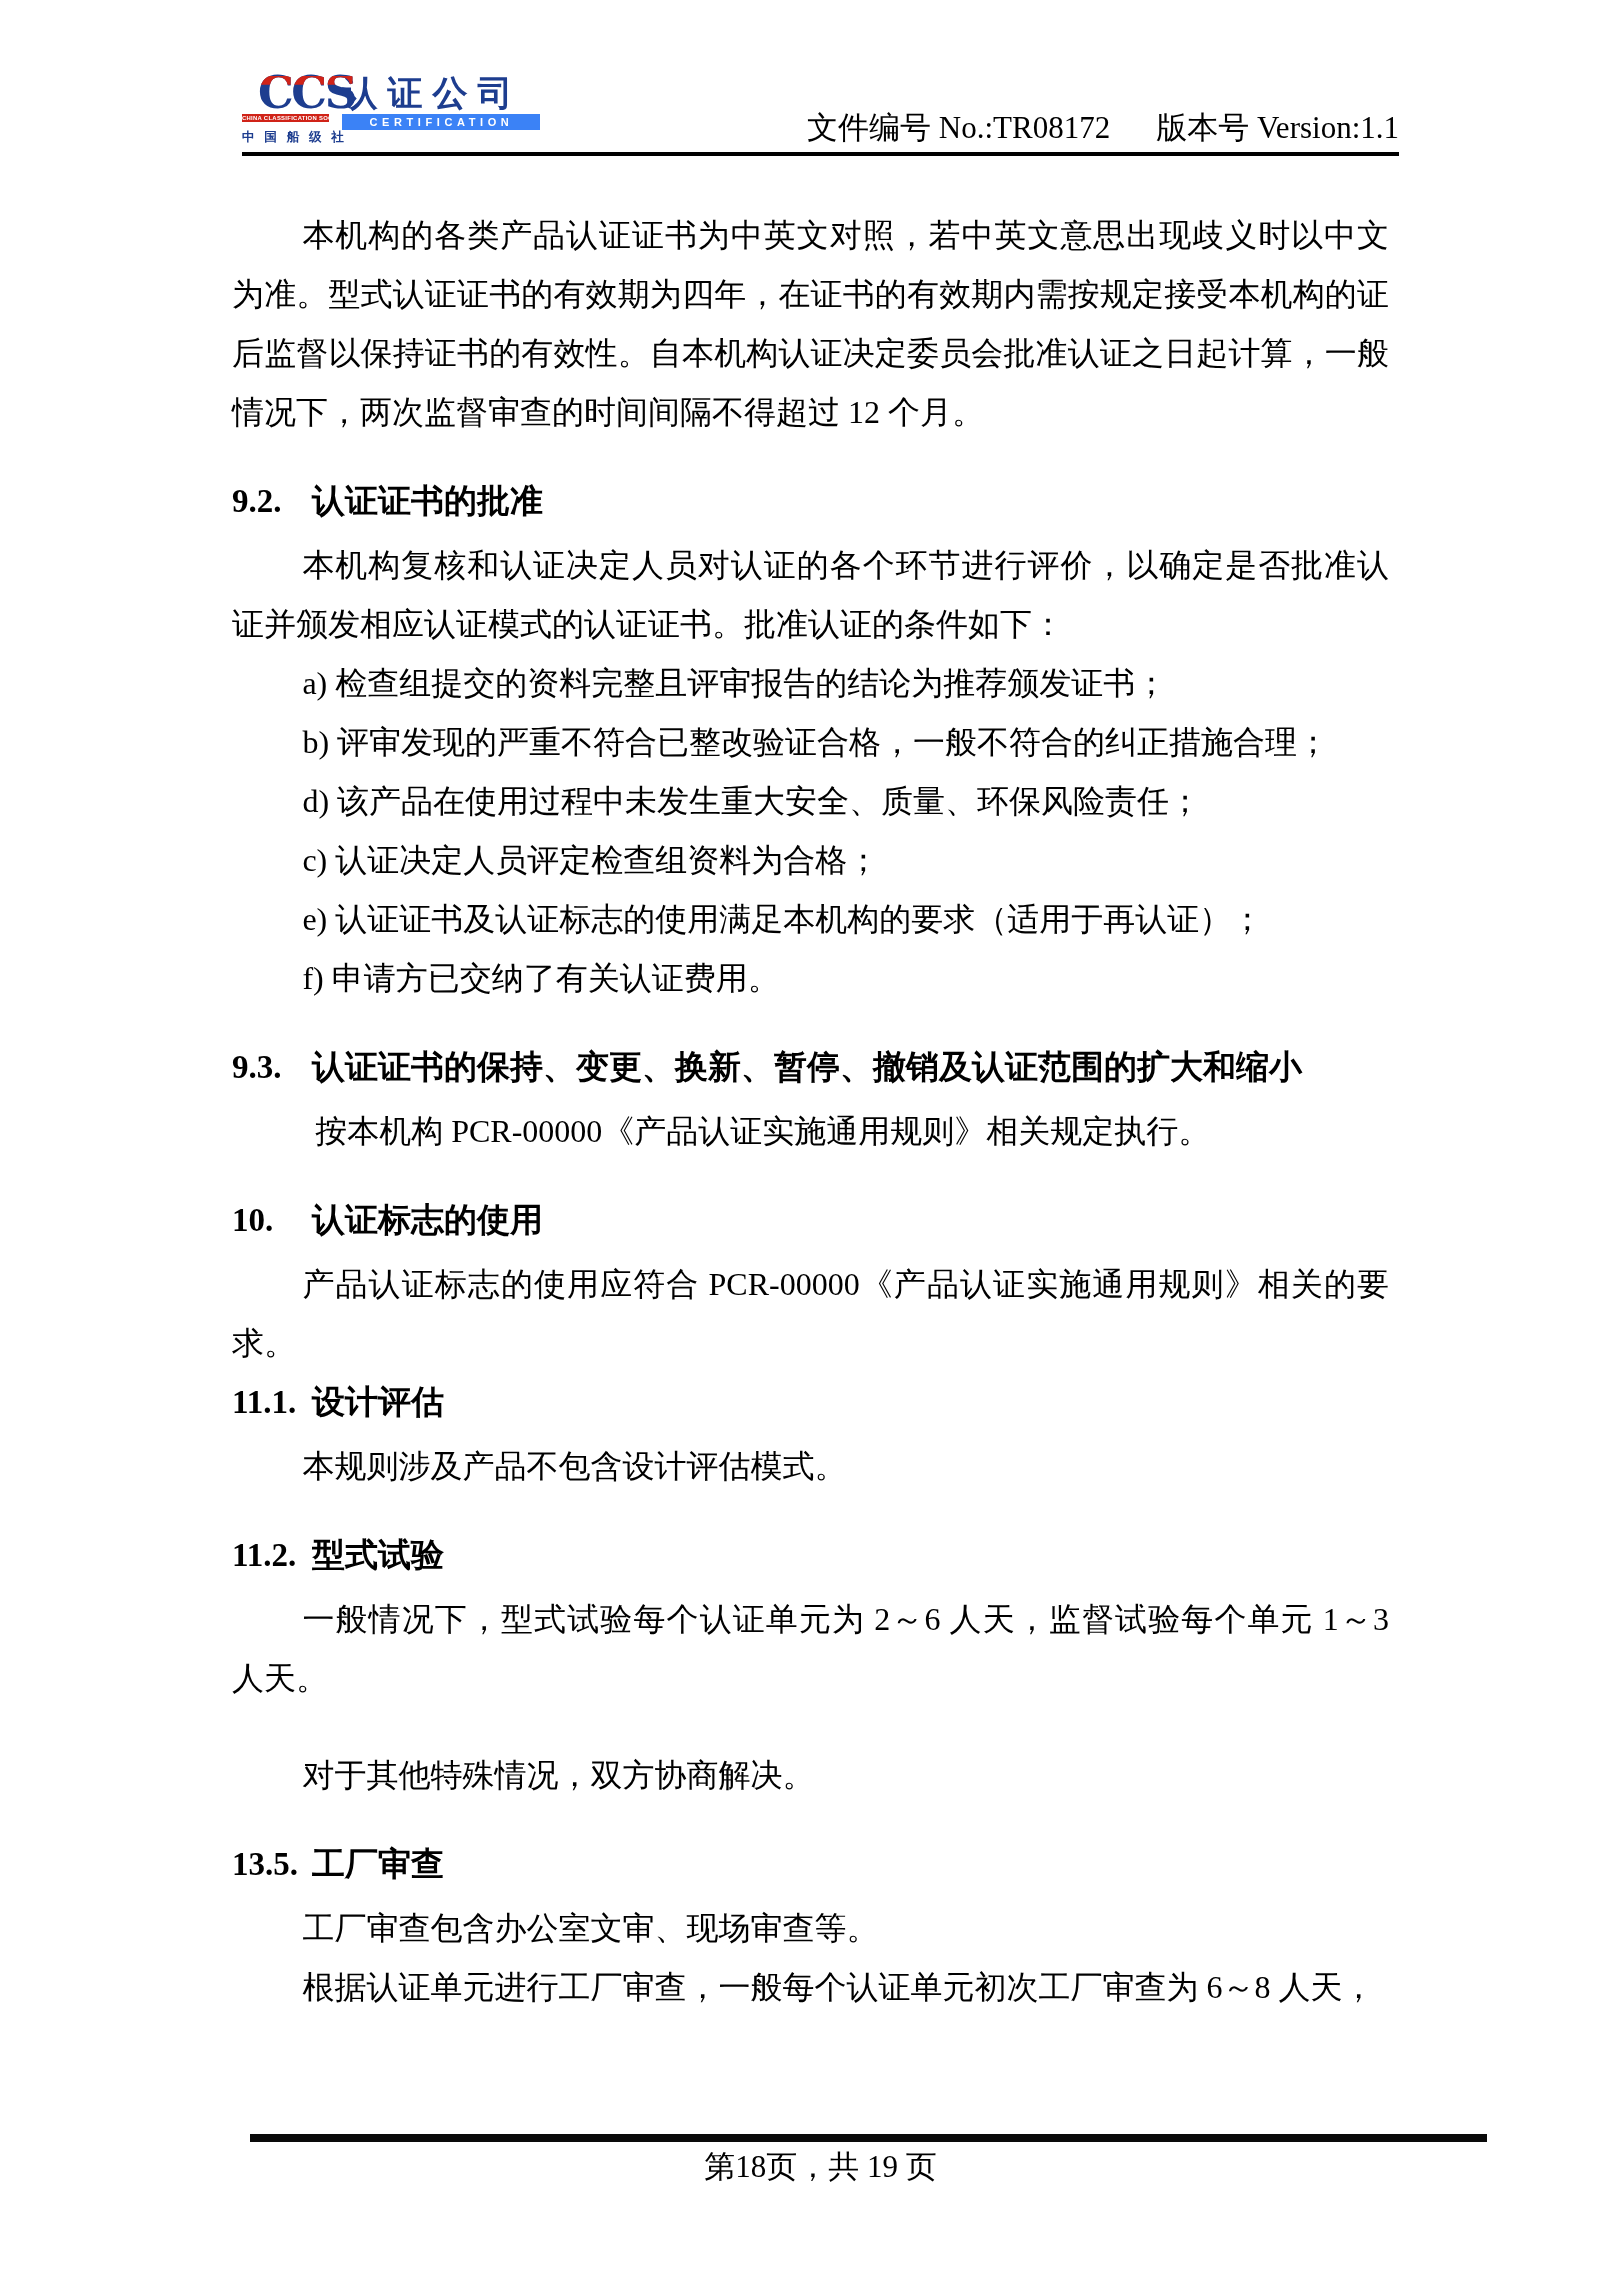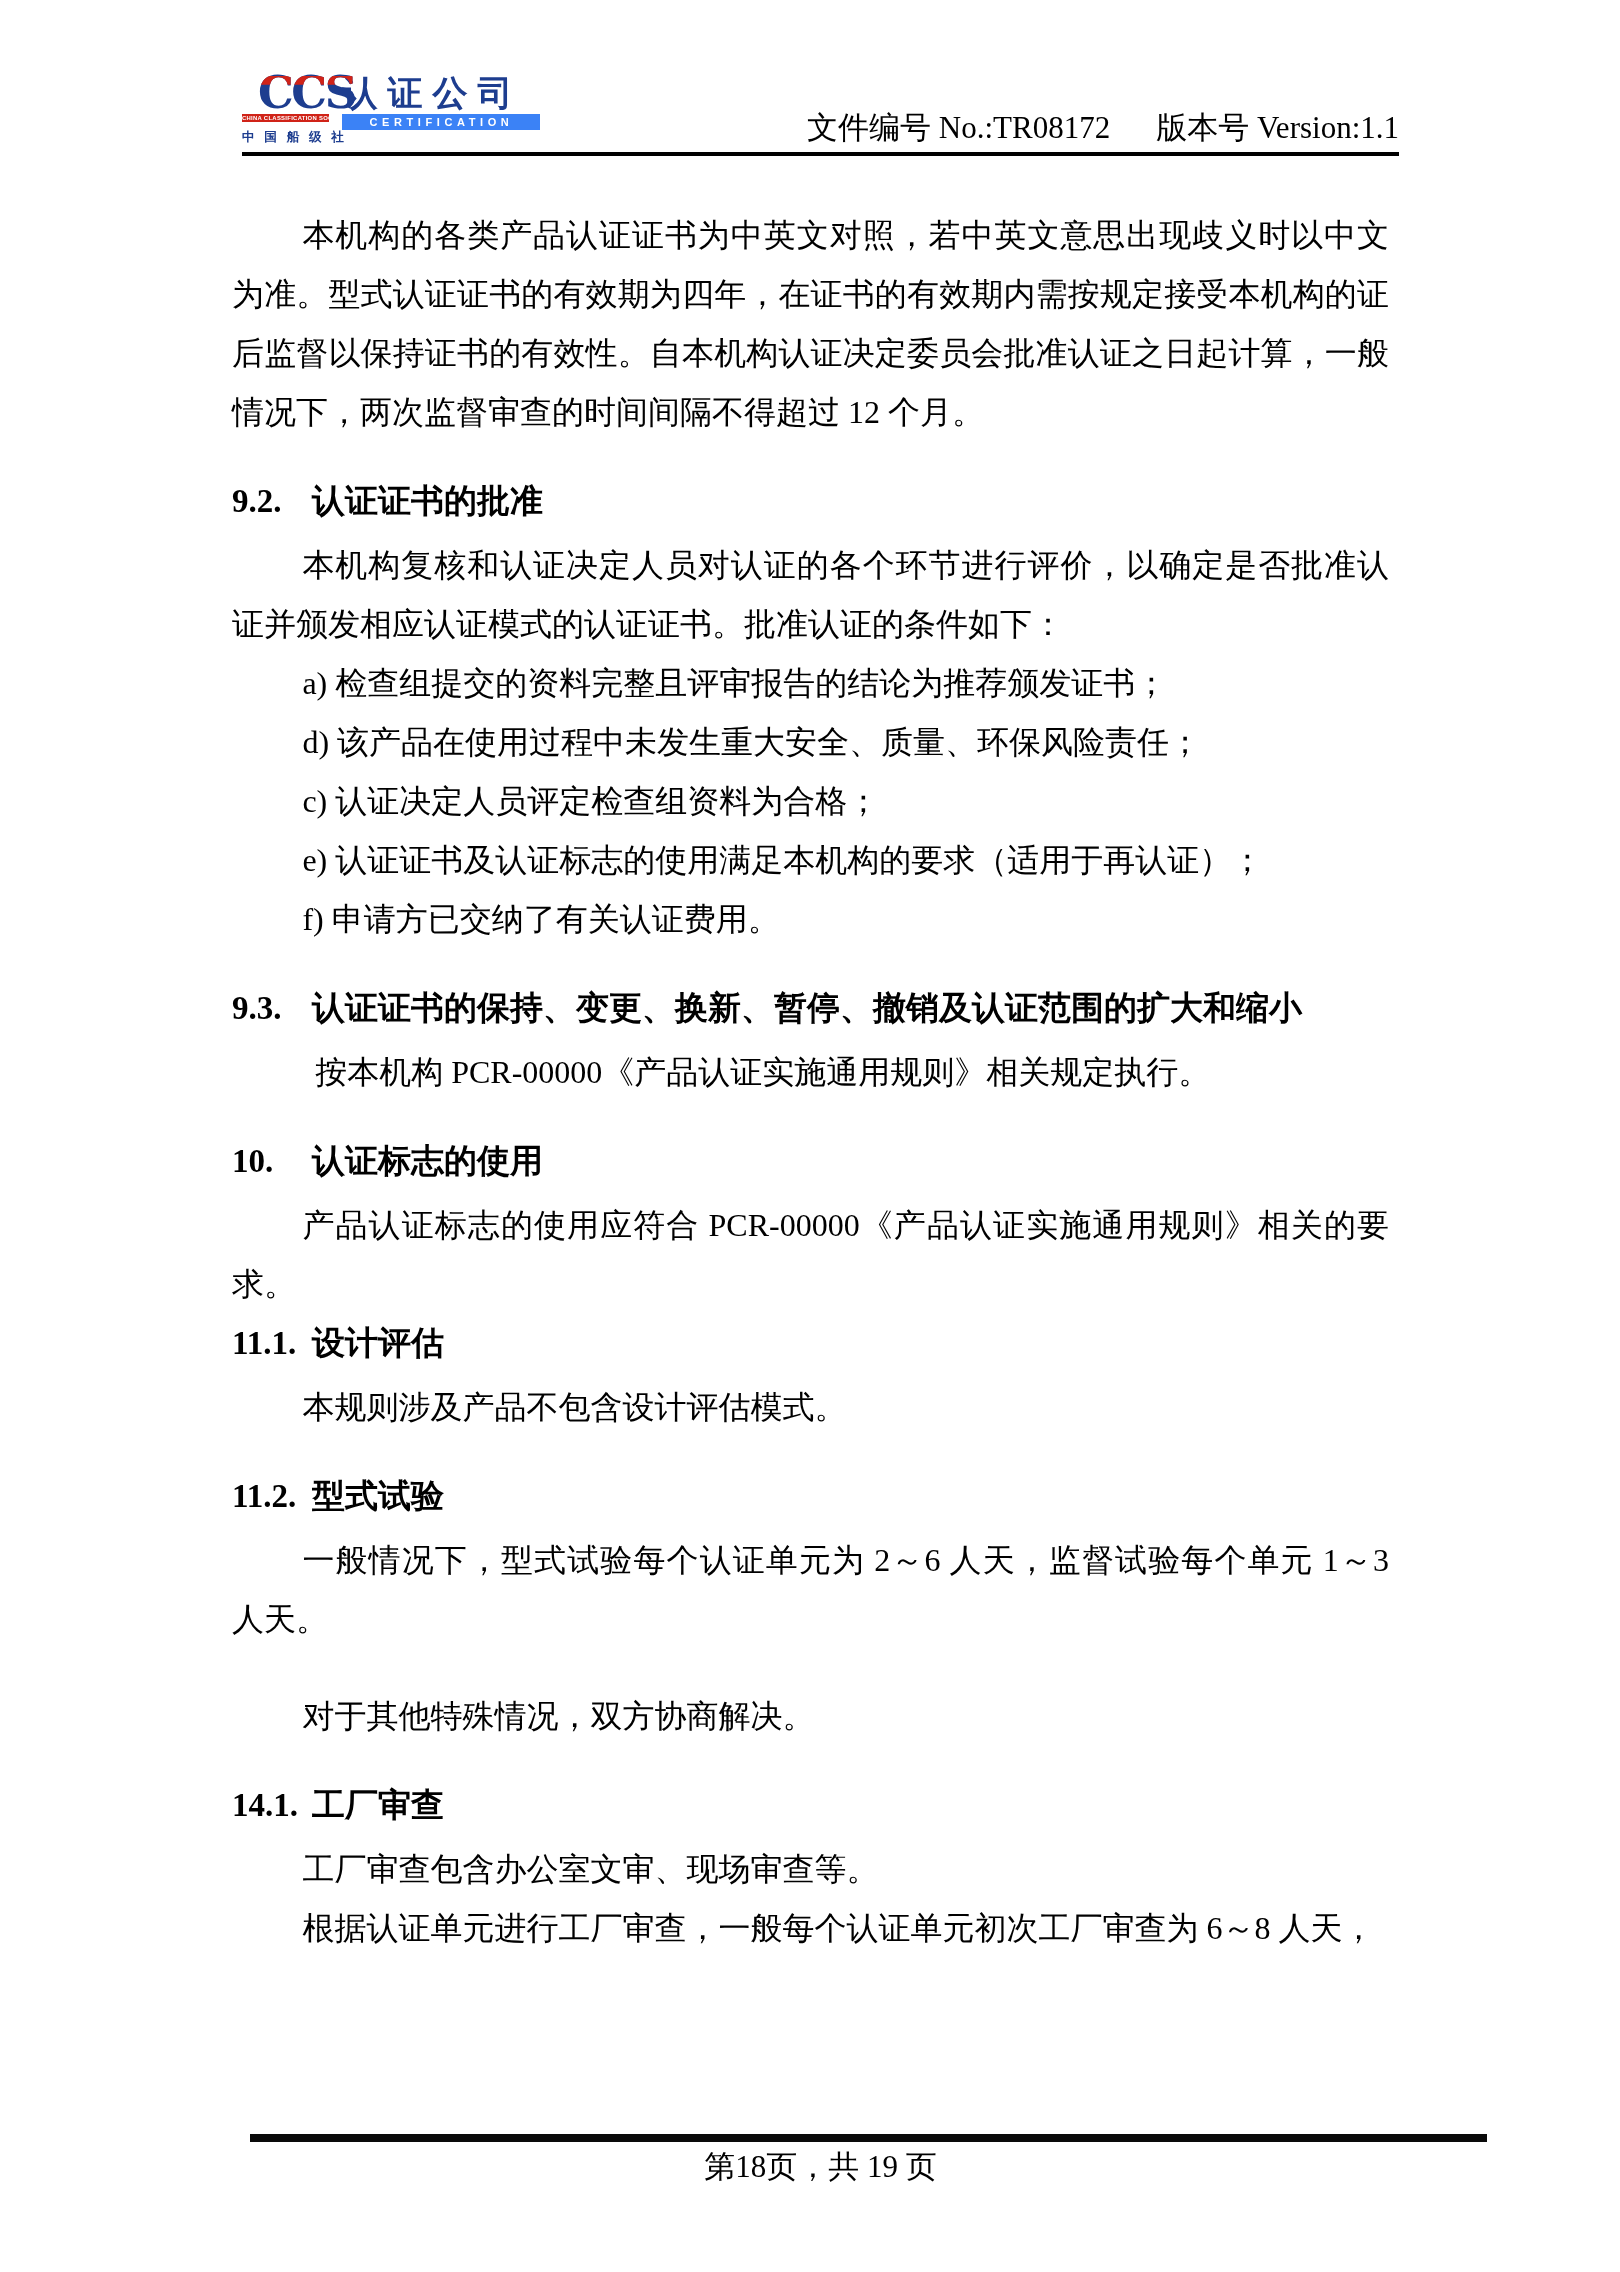--- a/index.html
+++ b/index.html
@@ -105,39 +105,40 @@
 
   <div class="header-rule"></div>
 
   <main class="body">
 
     <p class="para">本机构的各类产品认证证书为中英文对照，若中英文意思出现歧义时以中文为准。型式认证证书的有效期为四年，在证书的有效期内需按规定接受本机构的证后监督以保持证书的有效性。自本机构认证决定委员会批准认证之日起计算，一般情况下，两次监督审查的时间间隔不得超过 12 个月。</p>
 
     <h2 class="hd"><span class="hd-num">9.2.</span><span>认证证书的批准</span></h2>
     <p class="para">本机构复核和认证决定人员对认证的各个环节进行评价，以确定是否批准认证并颁发相应认证模式的认证证书。批准认证的条件如下：</p>
     <p class="li">a) 检查组提交的资料完整且评审报告的结论为推荐颁发证书；</p>
+    <p class="li">b) 评审发现的严重不符合已整改验证合格，一般不符合的纠正措施合理；</p>
     <p class="li">d) 该产品在使用过程中未发生重大安全、质量、环保风险责任；</p>
     <p class="li">c) 认证决定人员评定检查组资料为合格；</p>
     <p class="li">e) 认证证书及认证标志的使用满足本机构的要求（适用于再认证）；</p>
     <p class="li">f) 申请方已交纳了有关认证费用。</p>
 
     <h2 class="hd"><span class="hd-num">9.3.</span><span>认证证书的保持、变更、换新、暂停、撤销及认证范围的扩大和缩小</span></h2>
     <p class="para deep noj">按本机构 PCR-00000《产品认证实施通用规则》相关规定执行。</p>
 
     <h2 class="hd"><span class="hd-num">10.</span><span>认证标志的使用</span></h2>
     <p class="para">产品认证标志的使用应符合 PCR-00000《产品认证实施通用规则》相关的要求。</p>
 
     <h2 class="hd sub-tight"><span class="hd-num">11.1.</span><span>设计评估</span></h2>
     <p class="para noj">本规则涉及产品不包含设计评估模式。</p>
 
     <h2 class="hd"><span class="hd-num">11.2.</span><span>型式试验</span></h2>
     <p class="para">一般情况下，型式试验每个认证单元为 2～6 人天，监督试验每个单元 1～3 人天。</p>
     <p class="para spaced noj">对于其他特殊情况，双方协商解决。</p>
 
-    <h2 class="hd"><span class="hd-num">14.1.</span><span>工厂审查</span></h2>
+    <h2 class="hd"><span class="hd-num">13.5.</span><span>工厂审查</span></h2>
     <p class="para noj">工厂审查包含办公室文审、现场审查等。</p>
     <p class="para noj">根据认证单元进行工厂审查，一般每个认证单元初次工厂审查为 6～8 人天，</p>
 
   </main>
 
   <footer>
     <div class="footer-rule"></div>
     <div class="page-number">第18页，共 19 页</div>
   </footer>
 

